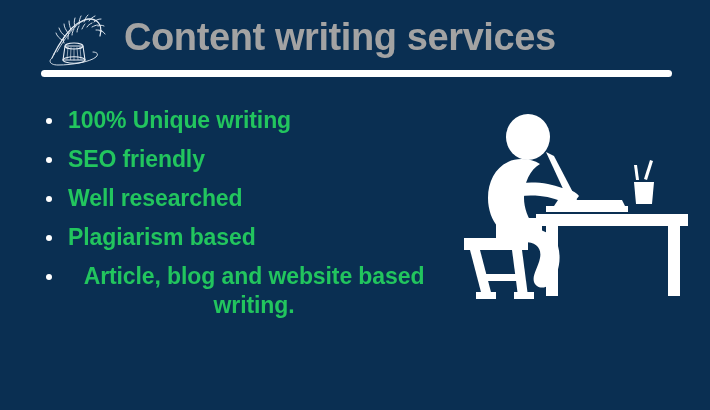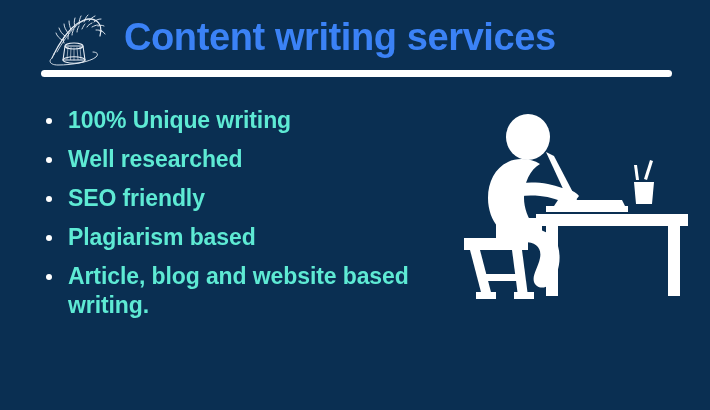--- a/index.html
+++ b/index.html
@@ -41,21 +41,21 @@
   }
   .quill-icon {
     width: 72px;
     height: 58px;
     flex: 0 0 auto;
     display: block;
   }
   .page-title {
     margin: 0;
     padding: 0 0 0 14px;
-    color: #3b82f6;
+    color: #a3a3a3;
     font-family: "Liberation Sans", sans-serif;
     font-size: 38px;
     font-weight: bold;
     letter-spacing: -0.4px;
     line-height: 1;
     white-space: nowrap;
   }
   .title-rule {
     position: absolute;
     left: 41px;
@@ -81,29 +81,30 @@
     top: 18px;
     width: 400px;
     margin: 0;
     padding: 0;
     list-style: none;
   }
   .feature-item {
     position: relative;
     margin: 0 0 10px 0;
     padding: 0 0 0 28px;
-    color: #5eead4;
+    color: #22c55e;
     font-family: "Liberation Sans", sans-serif;
     font-size: 23px;
     font-weight: bold;
     line-height: 29px;
     letter-spacing: -0.1px;
   }
   .feature-item:last-child {
     margin-bottom: 0;
+    text-align: center;
   }
   .feature-item .bullet-dot {
     position: absolute;
     left: 6px;
     top: 12px;
     width: 6px;
     height: 6px;
     border-radius: 50%;
     background: #ffffff;
   }
@@ -181,25 +182,25 @@
 
   <div class="content">
 
     <ul class="feature-list">
       <li class="feature-item">
         <span class="bullet-dot"></span>
         <span>100% Unique writing</span>
       </li>
       <li class="feature-item">
         <span class="bullet-dot"></span>
+        <span>SEO friendly</span>
+      </li>
+      <li class="feature-item">
+        <span class="bullet-dot"></span>
         <span>Well researched</span>
-      </li>
-      <li class="feature-item">
-        <span class="bullet-dot"></span>
-        <span>SEO friendly</span>
       </li>
       <li class="feature-item">
         <span class="bullet-dot"></span>
         <span>Plagiarism based</span>
       </li>
       <li class="feature-item">
         <span class="bullet-dot"></span>
         <span>Article, blog and website based writing.</span>
       </li>
     </ul>

